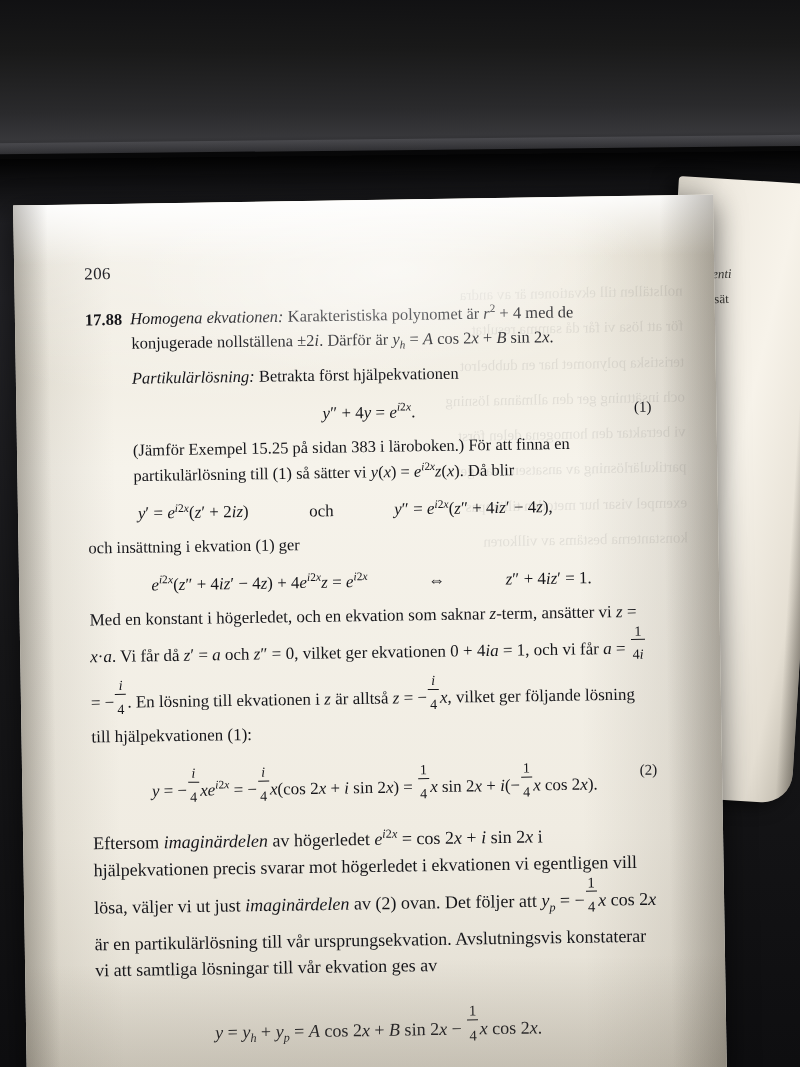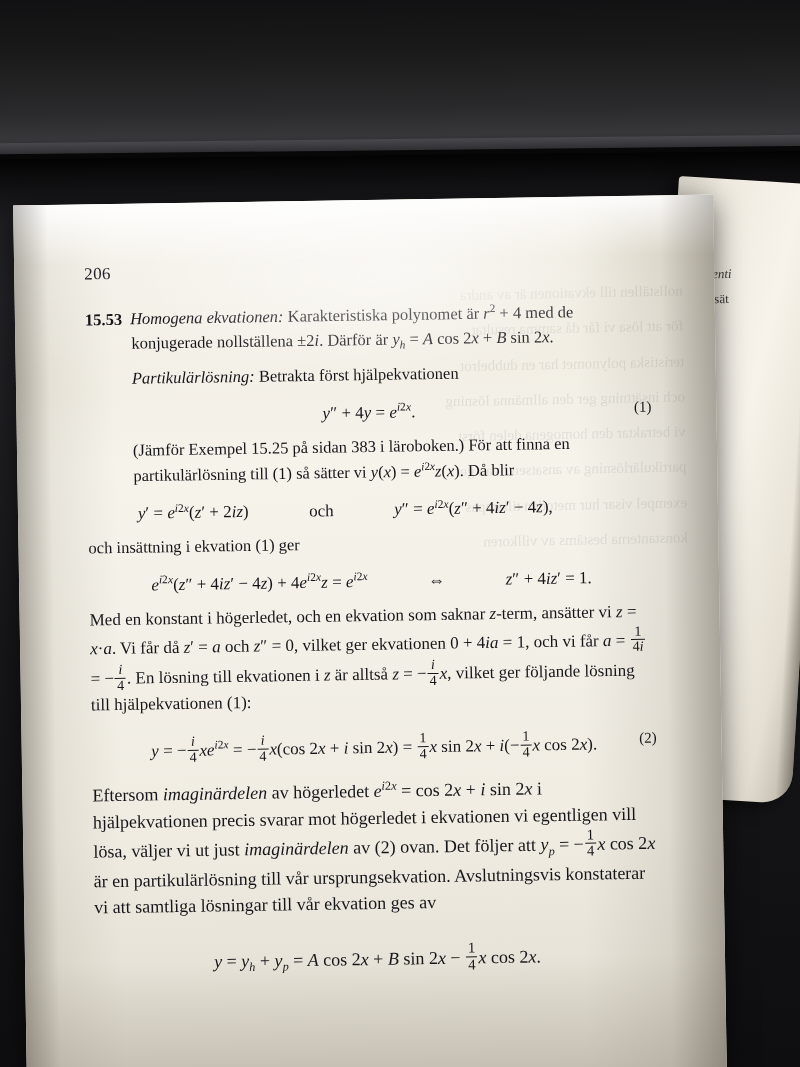--- a/index.html
+++ b/index.html
@@ -191,21 +191,21 @@
   
   .frac {
     display: inline-block;
     vertical-align: -0.42em;
     text-align: center;
     font-size: 0.82em;
     line-height: 1.05;
     margin: 0 1px;
   }
   .frac .n { display: block; padding: 0 2px; }
-  .frac .d { display: block; border-top: 1px solid #16161a; padding: 0 2px; }
+  .frac .d { display: block; border-top: 1px solid #16161a; padding: 8px 2px; }
 
   
   .bleed {
     position: absolute;
     left: 40px;
     right: 30px;
     top: 80px;
     bottom: 40px;
     opacity: 0.09;
     transform: scaleX(-1) rotate(0.3deg);
@@ -276,21 +276,21 @@
       <span>vi betraktar den homogena delen först</span>
       <span>partikulärlösning av ansatsen ovan ger</span>
       <span>exempel visar hur metoden tillämpas</span>
       <span>konstanterna bestäms av villkoren</span>
     </div>
 
     <div class="content">
       <div class="folio">206</div>
 
       <p class="para indent-hang">
-        <span class="num">15.53</span><span class="ital">Homogena ekvationen:</span>
+        <span class="num">17.88</span><span class="ital">Homogena ekvationen:</span>
         Karakteristiska polynomet är <span class="it">r</span><sup>2</sup> + 4 med de konjugerade nollställena ±2<span class="it">i</span>. Därför är <span class="it">y<sub>h</sub></span> = <span class="it">A</span> cos 2<span class="it">x</span> + <span class="it">B</span> sin 2<span class="it">x</span>.
       </p>
 
       <p class="para sub">
         <span class="ital">Partikulärlösning:</span>
         Betrakta först hjälpekvationen
       </p>
 
       <div class="eq">
         <span><span class="it">y</span>″ + 4<span class="it">y</span> = <span class="it">e</span><sup><span class="it">i</span>2<span class="it">x</span></sup>.</span>

